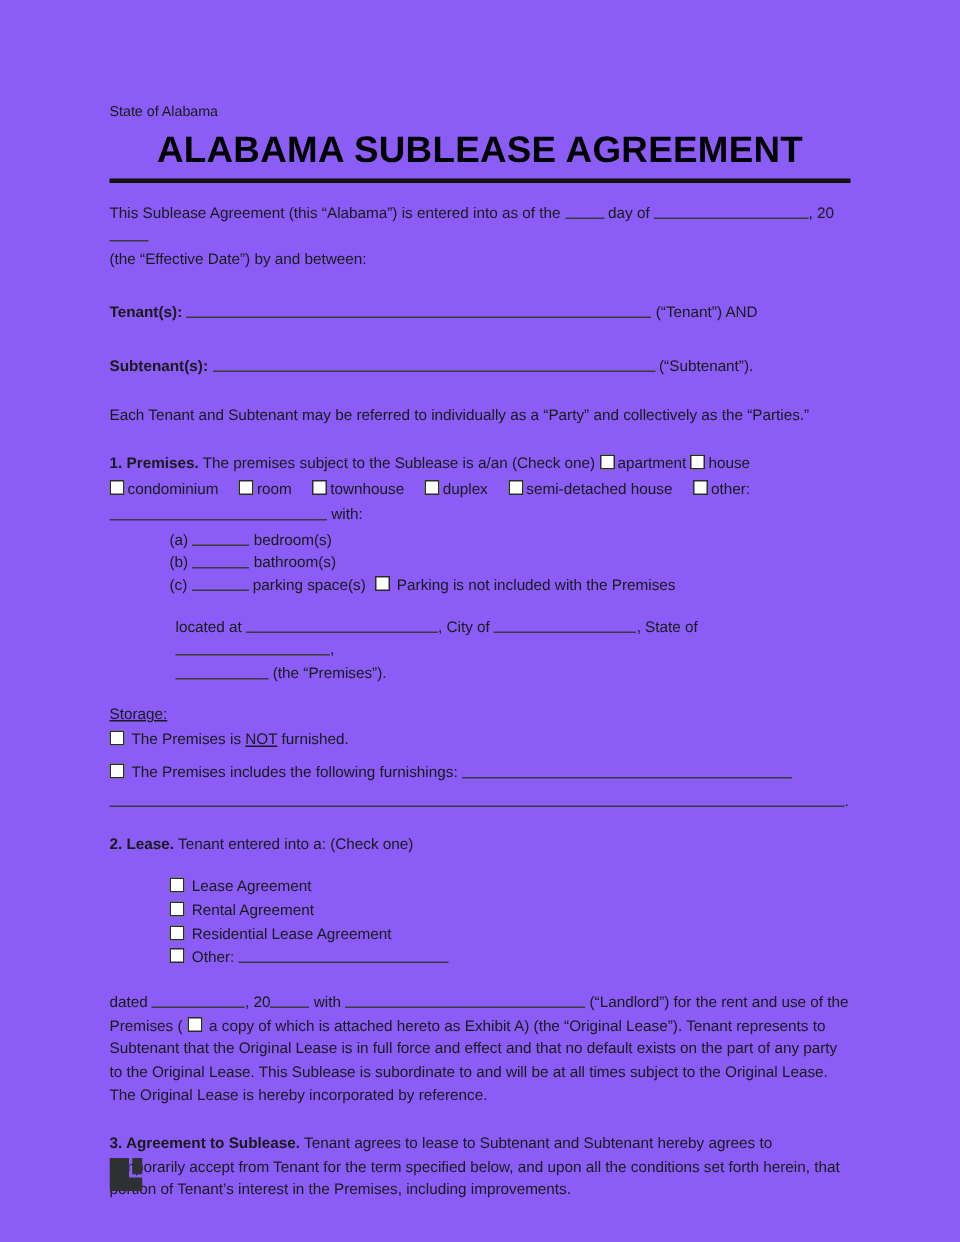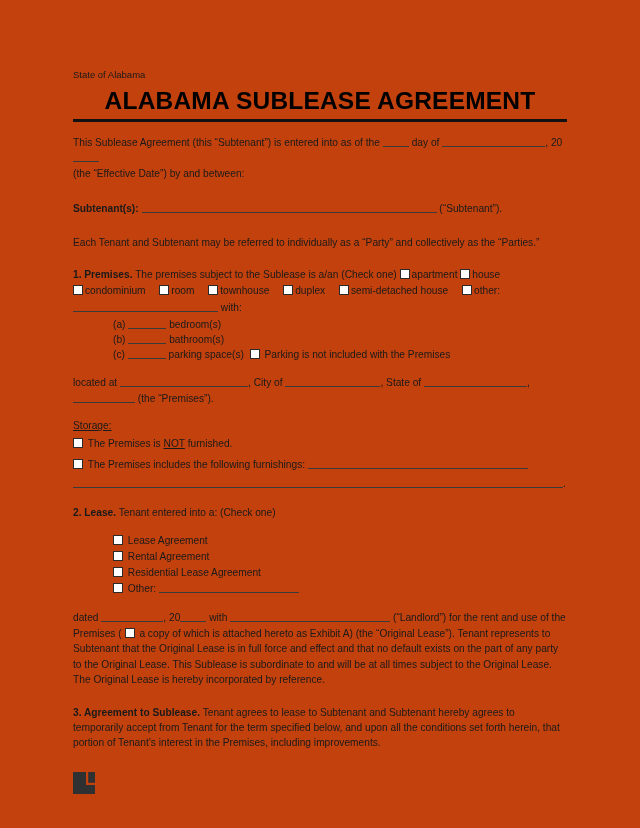--- a/index.html
+++ b/index.html
@@ -8,21 +8,21 @@
     background: #ffffff;
   }
   body {
     font-family: "Liberation Sans", sans-serif;
     color: #1a1a1a;
   }
   .page {
     position: relative;
     width: 640px;
     height: 828px;
-    background: #c2410c;
+    background: #8b5cf6;
     box-sizing: border-box;
     overflow: hidden;
   }
   .content {
     position: absolute;
     left: 73px;
     top: 68px;
     width: 494px;
   }
 
@@ -156,27 +156,32 @@
 <body>
 
 <div class="page">
   <div class="content">
 
     <div class="state-line">State of Alabama</div>
     <h1 class="doc-title">ALABAMA SUBLEASE AGREEMENT</h1>
     <hr class="title-rule">
 
     <div class="para">
-      <span>This Sublease Agreement (this “Subtenant”) is entered into as of the</span>
+      <span>This Sublease Agreement (this “Alabama”) is entered into as of the</span>
       <span class="blank b-xs"></span>
       <span>day of</span>
       <span class="blank b-xl"></span><span>, 20</span><span class="blank b-xs"></span><br>
       <span>(the “Effective Date”) by and between:</span>
     </div>
 
+    <div class="party-row">
+      <span class="lbl">Tenant(s):</span>
+      <span class="blank b-party"></span>
+      <span>(“Tenant”) AND</span>
+    </div>
 
     <div class="party-row">
       <span class="lbl">Subtenant(s):</span>
       <span class="blank b-sub"></span>
       <span>(“Subtenant”).</span>
     </div>
 
     <div class="para" style="margin-top:18px;">Each Tenant and Subtenant may be referred to individually as a “Party” and collectively as the “Parties.”</div>
 
     <div class="para" style="margin-top:17px;">
@@ -220,21 +225,21 @@
       </li>
       <li>
         <span>(c)</span>
         <span class="blank b-s"></span>
         <span>parking space(s)</span>
         <span class="cb" style="margin-left:3px;"></span>
         <span>Parking is not included with the Premises</span>
       </li>
     </ul>
 
-    <div class="para" style="margin-top:13px;">
+    <div class="para" style="margin-top:13px;margin-left:44px;">
       <span>located at</span>
       <span class="blank b-addr"></span><span>, City of</span>
       <span class="blank b-city"></span><span>, State of</span>
       <span class="blank b-state"></span><span>,</span><br>
       <span class="blank b-prem"></span>
       <span>(the “Premises”).</span>
     </div>
 
     <div class="label-u" style="margin-top:12px;">Storage:</div>
 

